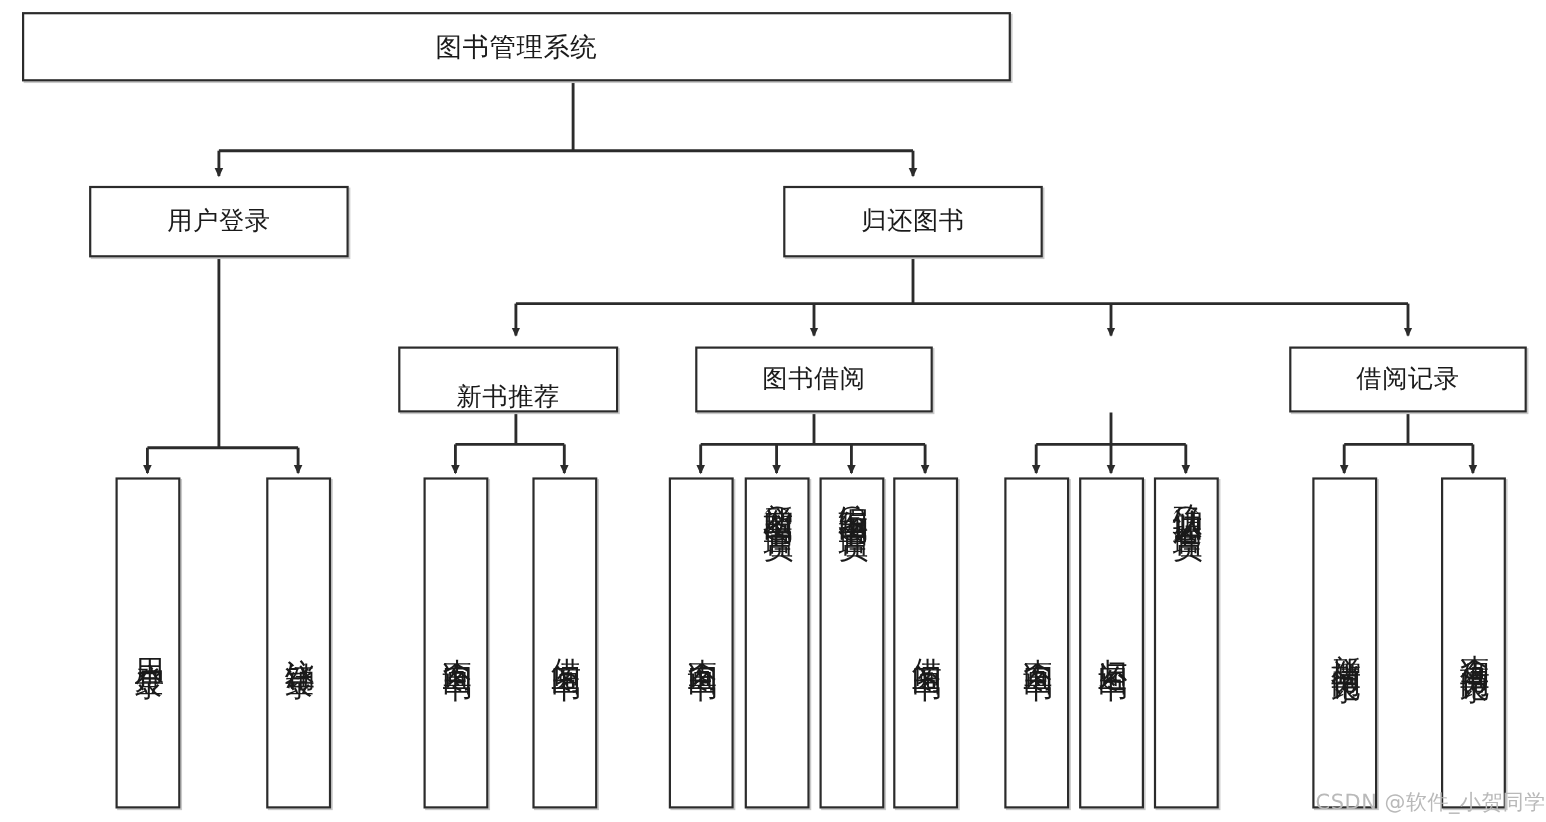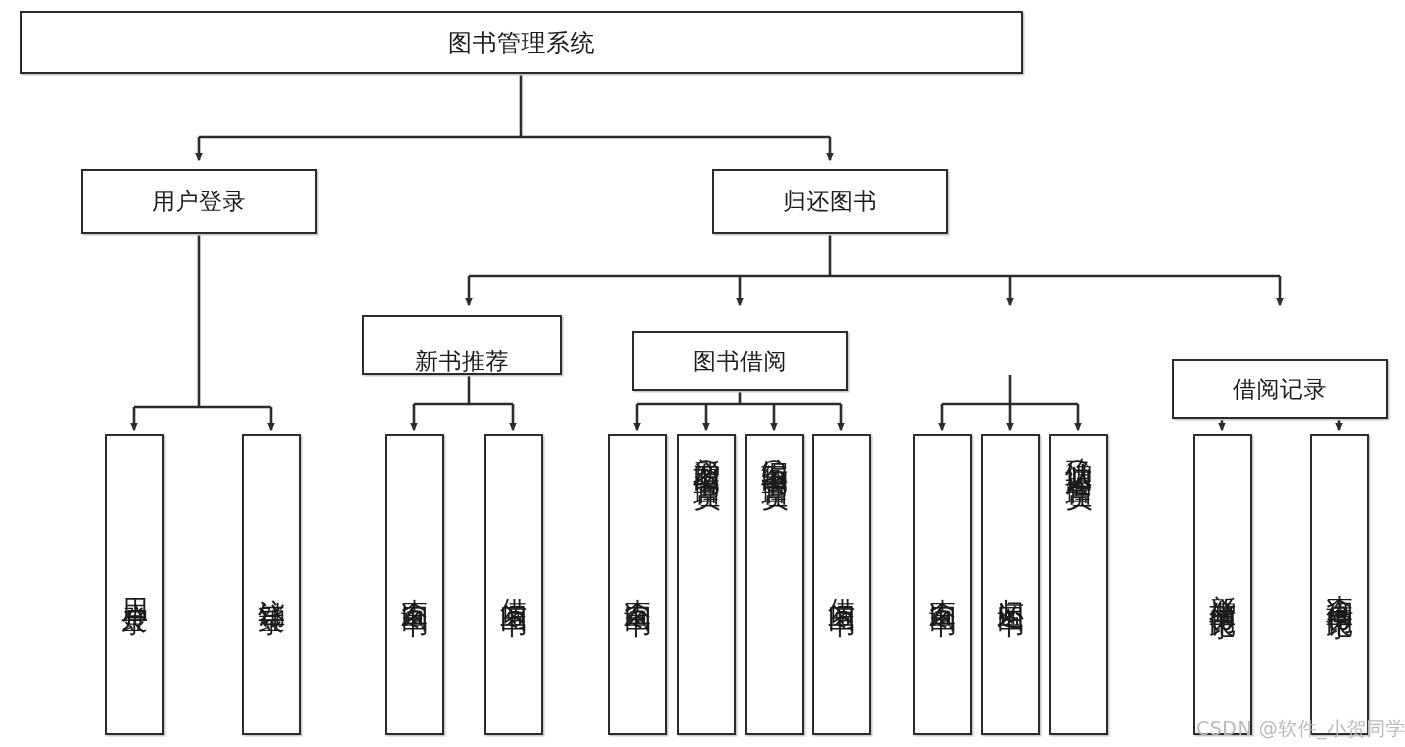--- a/index.html
+++ b/index.html
@@ -123,42 +123,42 @@
       <path d="M1010,404 L1010,430" marker-end="url(#arrowhead)"></path>
       <path d="M1078,404 L1078,430" marker-end="url(#arrowhead)"></path>
 
       <path d="M1280,375 L1280,404"></path>
       <path d="M1222,404 L1339,404"></path>
       <path d="M1222,404 L1222,430" marker-end="url(#arrowhead)"></path>
       <path d="M1339,404 L1339,430" marker-end="url(#arrowhead)"></path>
     </g>
   </svg>
 
-  <div class="node horiz root" style="left:20px; top:11px; width:1003px; height:63px;">
+  <div class="node horiz root" style="left:20px; top:11px; width:899px; height:63px;">
     <span class="label">图书管理系统</span>
   </div>
 
   <div class="node horiz" style="left:81px; top:169px; width:236px; height:65px;">
     <span class="label">用户登录</span>
   </div>
 
   <div class="node horiz" style="left:712px; top:169px; width:236px; height:65px;">
     <span class="label">归还图书</span>
   </div>
 
   <div class="node horiz" style="left:362px; top:315px; width:200px; height:60px;align-items:flex-end;">
     <span class="label">新书推荐</span>
   </div>
 
-  <div class="node horiz" style="left:632px; top:331px; width:216px; height:60px;">
+  <div class="node horiz" style="left:632px; top:315px; width:216px; height:60px;">
     <span class="label">图书借阅</span>
   </div>
 
 
-  <div class="node horiz" style="left:1172px; top:315px; width:216px; height:60px;margin-top:44px;">
+  <div class="node horiz" style="left:1172px; top:315px; width:216px; height:60px;">
     <span class="label">借阅记录</span>
   </div>
 
   <div class="node vert center" style="left:105px; top:434px; width:59px; height:301px;">
     <span class="label">用户登录</span>
   </div>
 
   <div class="node vert center" style="left:242px; top:434px; width:59px; height:301px;">
     <span class="label">注销登录</span>
   </div>

